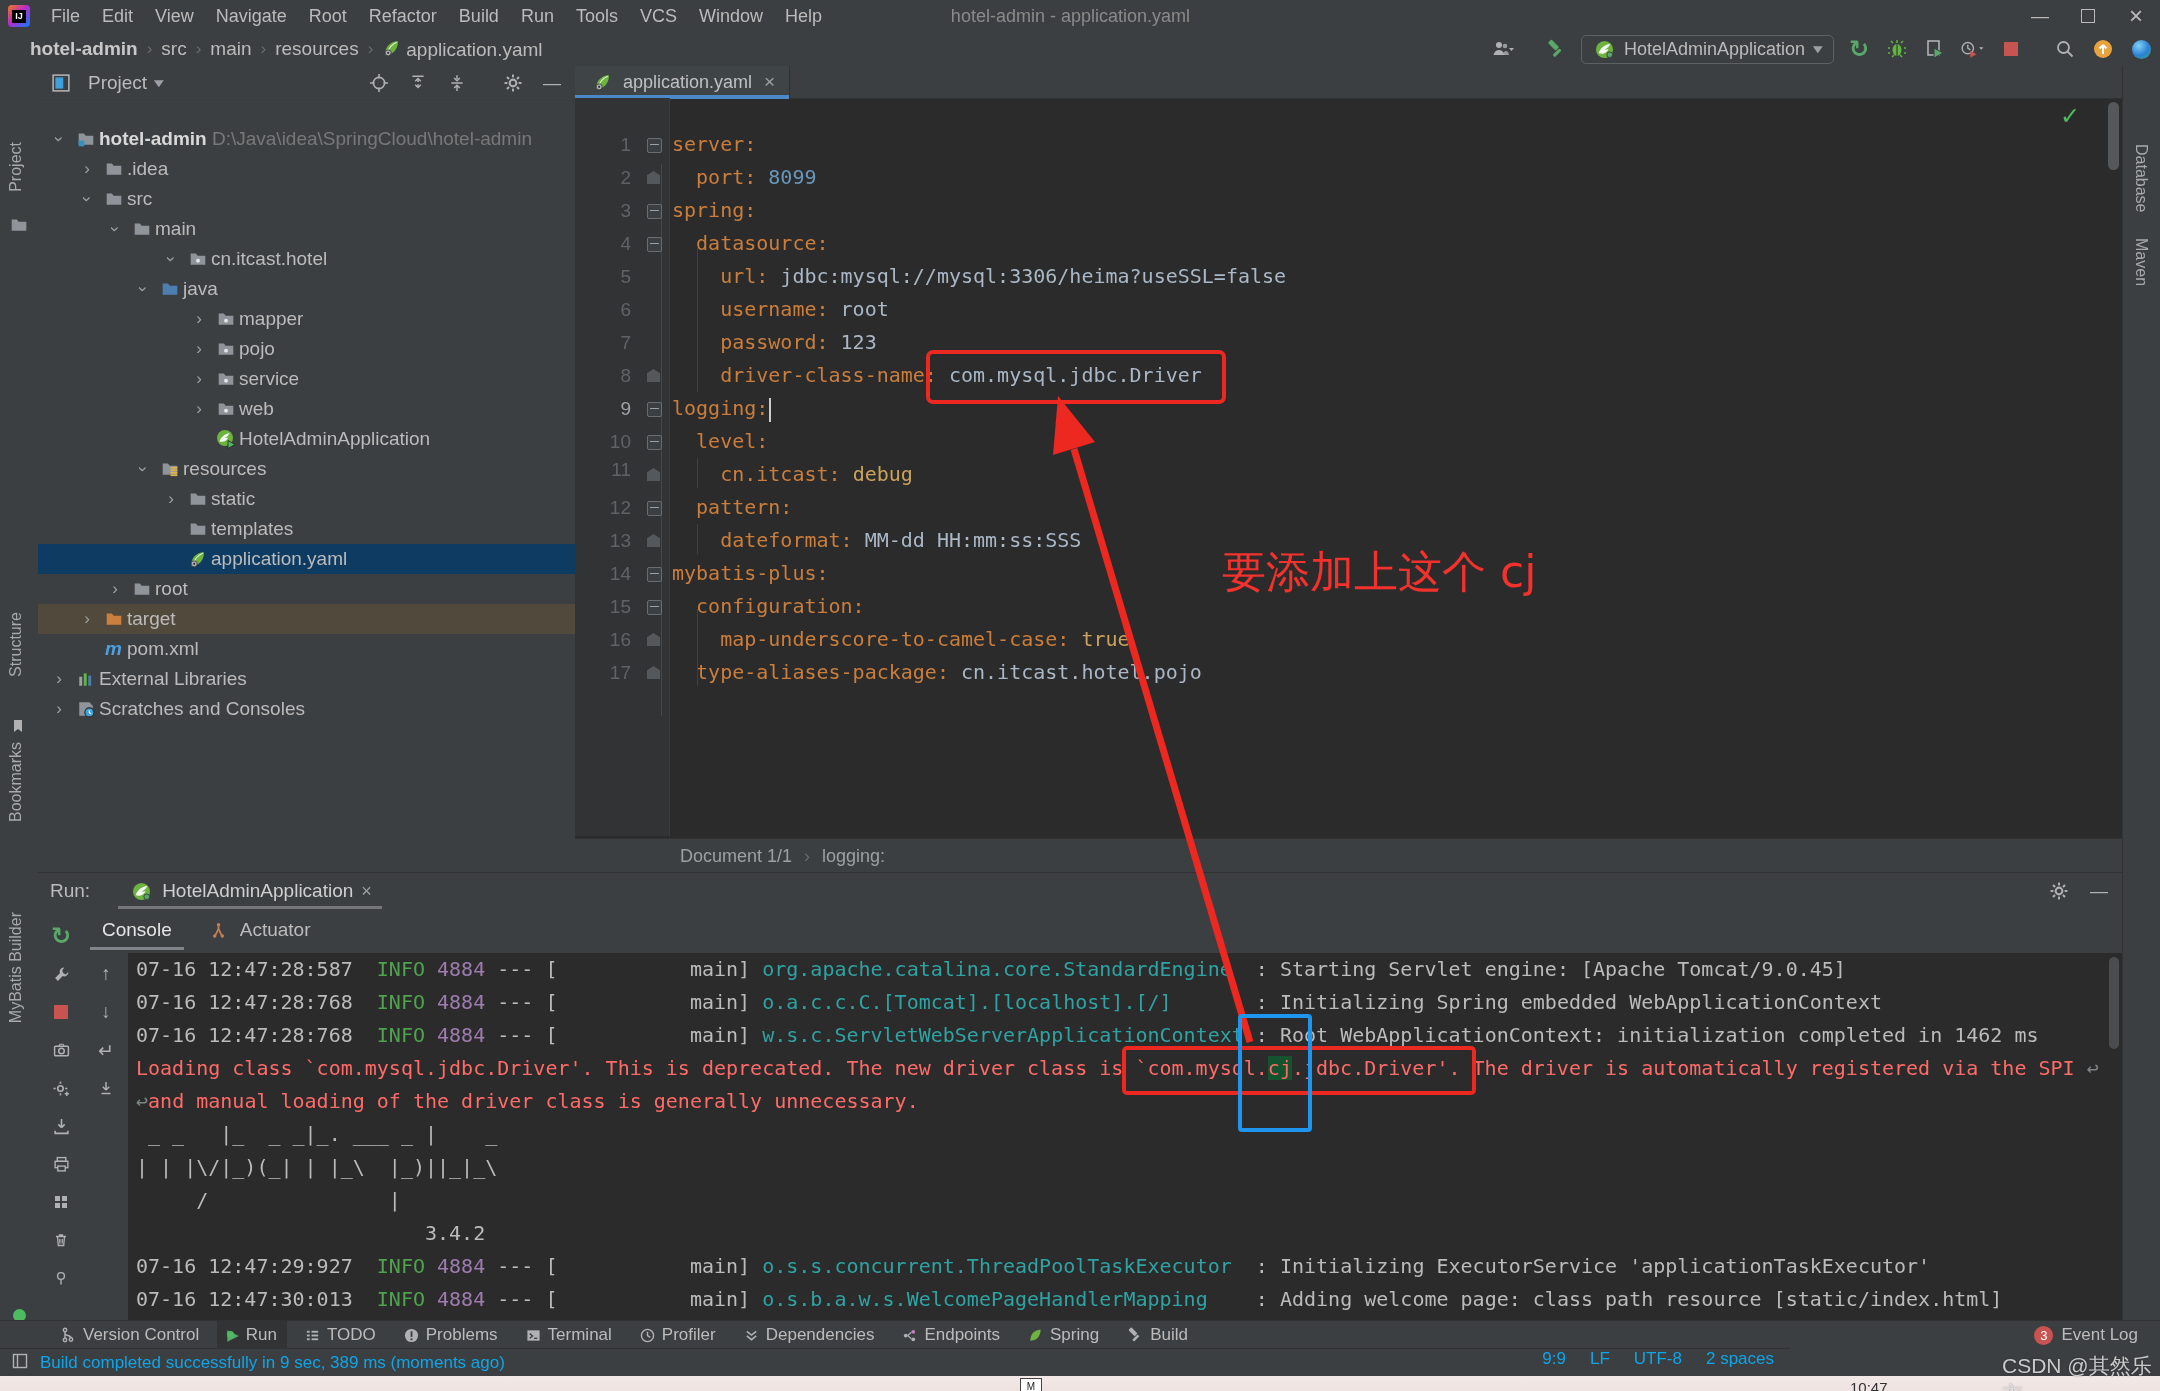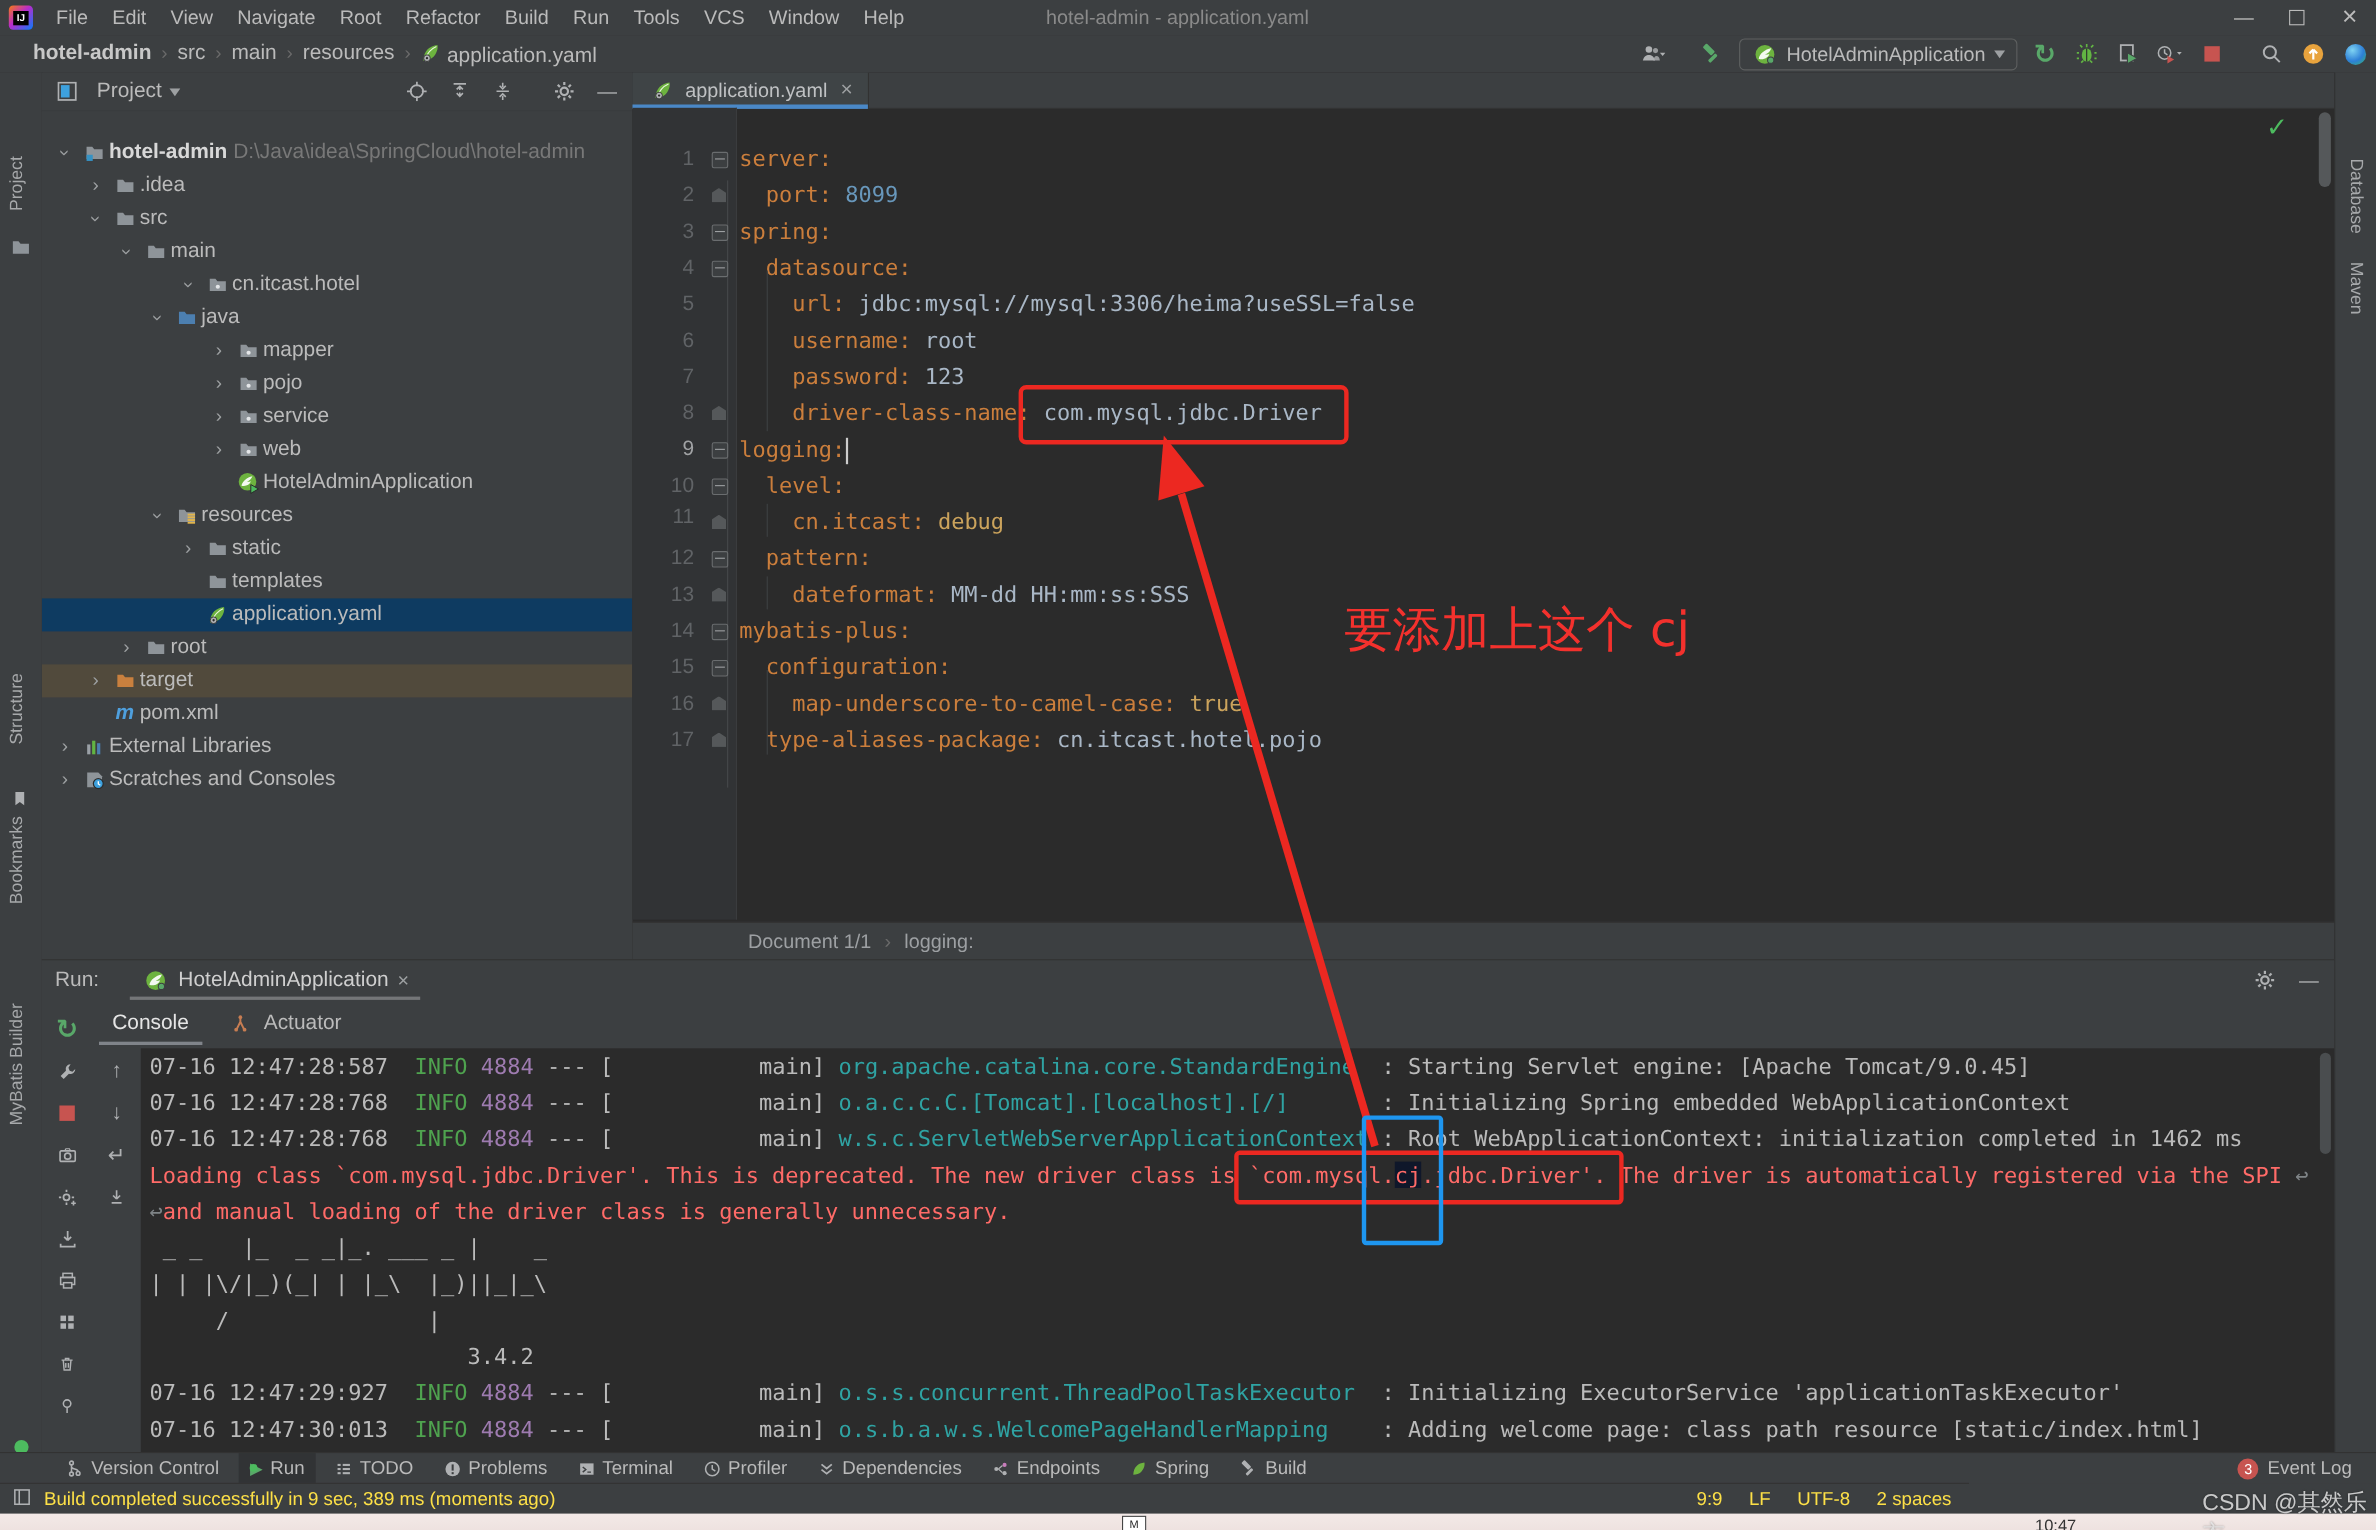--- a/index.html
+++ b/index.html
@@ -96,32 +96,32 @@
   #acttab{display:flex;align-items:center;gap:8px;margin-left:22px;color:#BBBBBB;font-size:19px;}
   #colA{position:absolute;left:0px;top:44px;width:46px;display:flex;flex-direction:column;align-items:center;}
   #colB{position:absolute;left:48px;top:82px;width:40px;display:flex;flex-direction:column;align-items:center;}
   .cicon{height:38px;display:flex;align-items:center;justify-content:center;color:#AFB1B3;font-size:19px;}
   #console{position:absolute;left:90px;top:80px;right:0;bottom:0;background:#2B2B2B;}
   #console-lines{position:absolute;left:8px;top:0;}
   .kline{height:33px;line-height:33px;font-size:20px;white-space:pre;}
   .c-ts{color:#BBBBBB;} .c-info{color:#4FA34F;} .c-pid{color:#9E7BB0;}
   .c-msg{color:#BBBBBB;} .c-logger{color:#2FA3A3;} .c-err{color:#FF6B68;}
   .c-wrap{color:#7F8487;}
-  .hl-cj{background:#0f172a;}
+  .hl-cj{background:#14532d;}
   #con-scroll{position:absolute;right:3px;top:4px;width:10px;height:92px;border-radius:5px;background:#4A4D4F;}
   
   #bottombar{left:0;top:1320px;width:2160px;height:28px;background:#3C3F41;border-top:1px solid #323232;display:flex;align-items:center;}
   #bottom-items{display:flex;align-items:center;margin-left:50px;gap:8px;}
   .bitem{display:flex;align-items:center;gap:7px;padding:0 10px;height:28px;font-size:17px;color:#BBBBBB;}
   .bitem.active{background:#313335;}
   .bdot{width:7px;height:7px;border-radius:50%;background:#4DBB5F;position:relative;left:-12px;top:5px;margin-right:-7px;}
   #eventl{position:absolute;right:22px;display:flex;align-items:center;gap:8px;font-size:17px;}
   #badge{width:19px;height:19px;border-radius:50%;background:#C75450;color:#fff;font-size:13px;display:flex;align-items:center;justify-content:center;}
   
-  #statusbar{left:0;top:1348px;width:1790px;height:28px;background:#3C3F41;border-top:1px solid #323232;display:flex;align-items:center;font-size:17px;color:#fde047;}
+  #statusbar{left:0;top:1348px;width:1790px;height:28px;background:#3C3F41;border-top:1px solid #323232;display:flex;font-size:17px;color:#0ea5e9;}
   #status-left{display:flex;align-items:center;gap:12px;margin-left:12px;}
   #status-right{position:absolute;right:16px;display:flex;gap:24px;}
   #watermark{position:absolute;left:2002px;top:1352px;color:rgba(235,235,235,.82);font-size:21px;z-index:70;text-shadow:0 0 2px rgba(0,0,0,.4);}
   
   #taskbar{left:0;top:1376px;width:2160px;height:15px;background:linear-gradient(#f3e9e7,#eee2e0);overflow:hidden;}
   #ime-ic{position:absolute;left:1020px;top:2px;width:20px;height:15px;background:#fff;border:1.5px solid #444;font-size:10px;color:#222;display:flex;align-items:center;justify-content:center;}
   #task-time{position:absolute;left:1850px;top:3px;color:#333;font-size:15px;}
   
   .annbox{position:absolute;border:4px solid #EC2821;z-index:55;pointer-events:none;}
   #ann-ed{left:926px;top:350px;width:292px;height:46px;border-radius:7px;}

